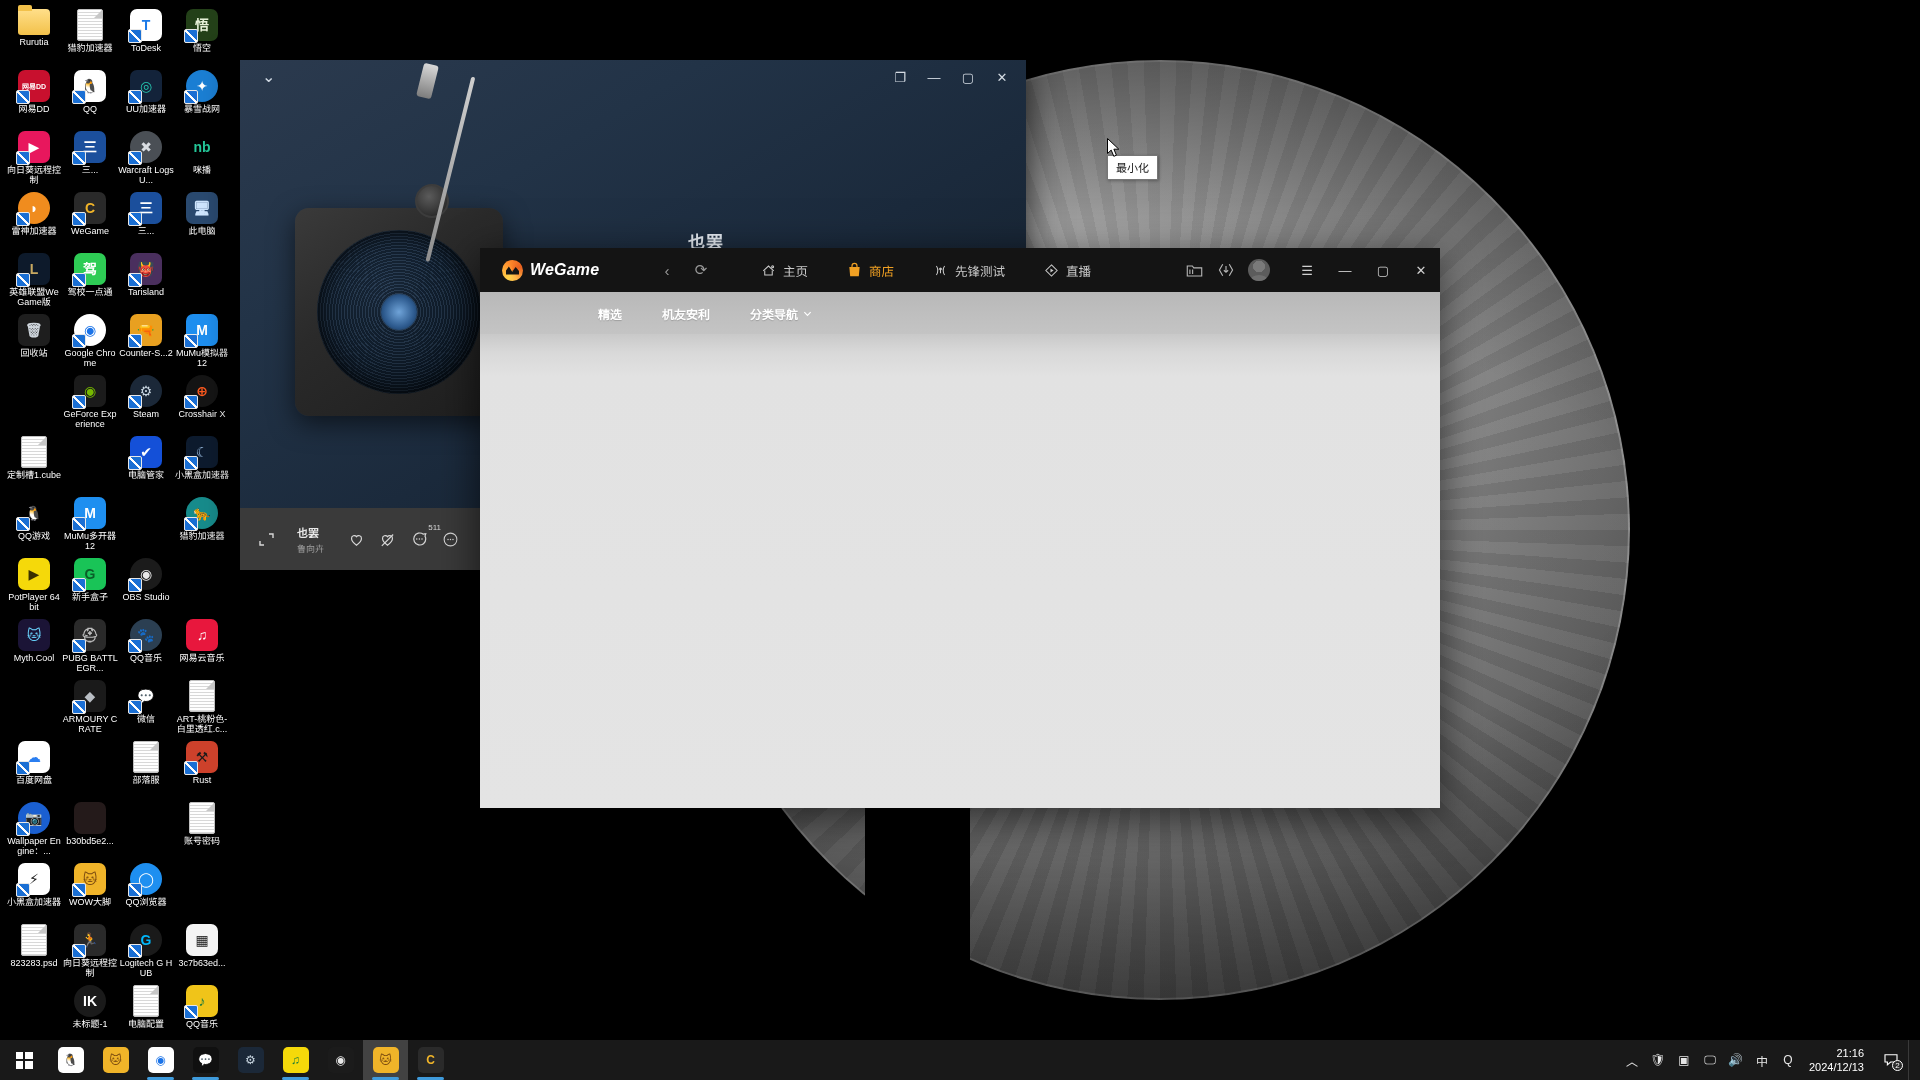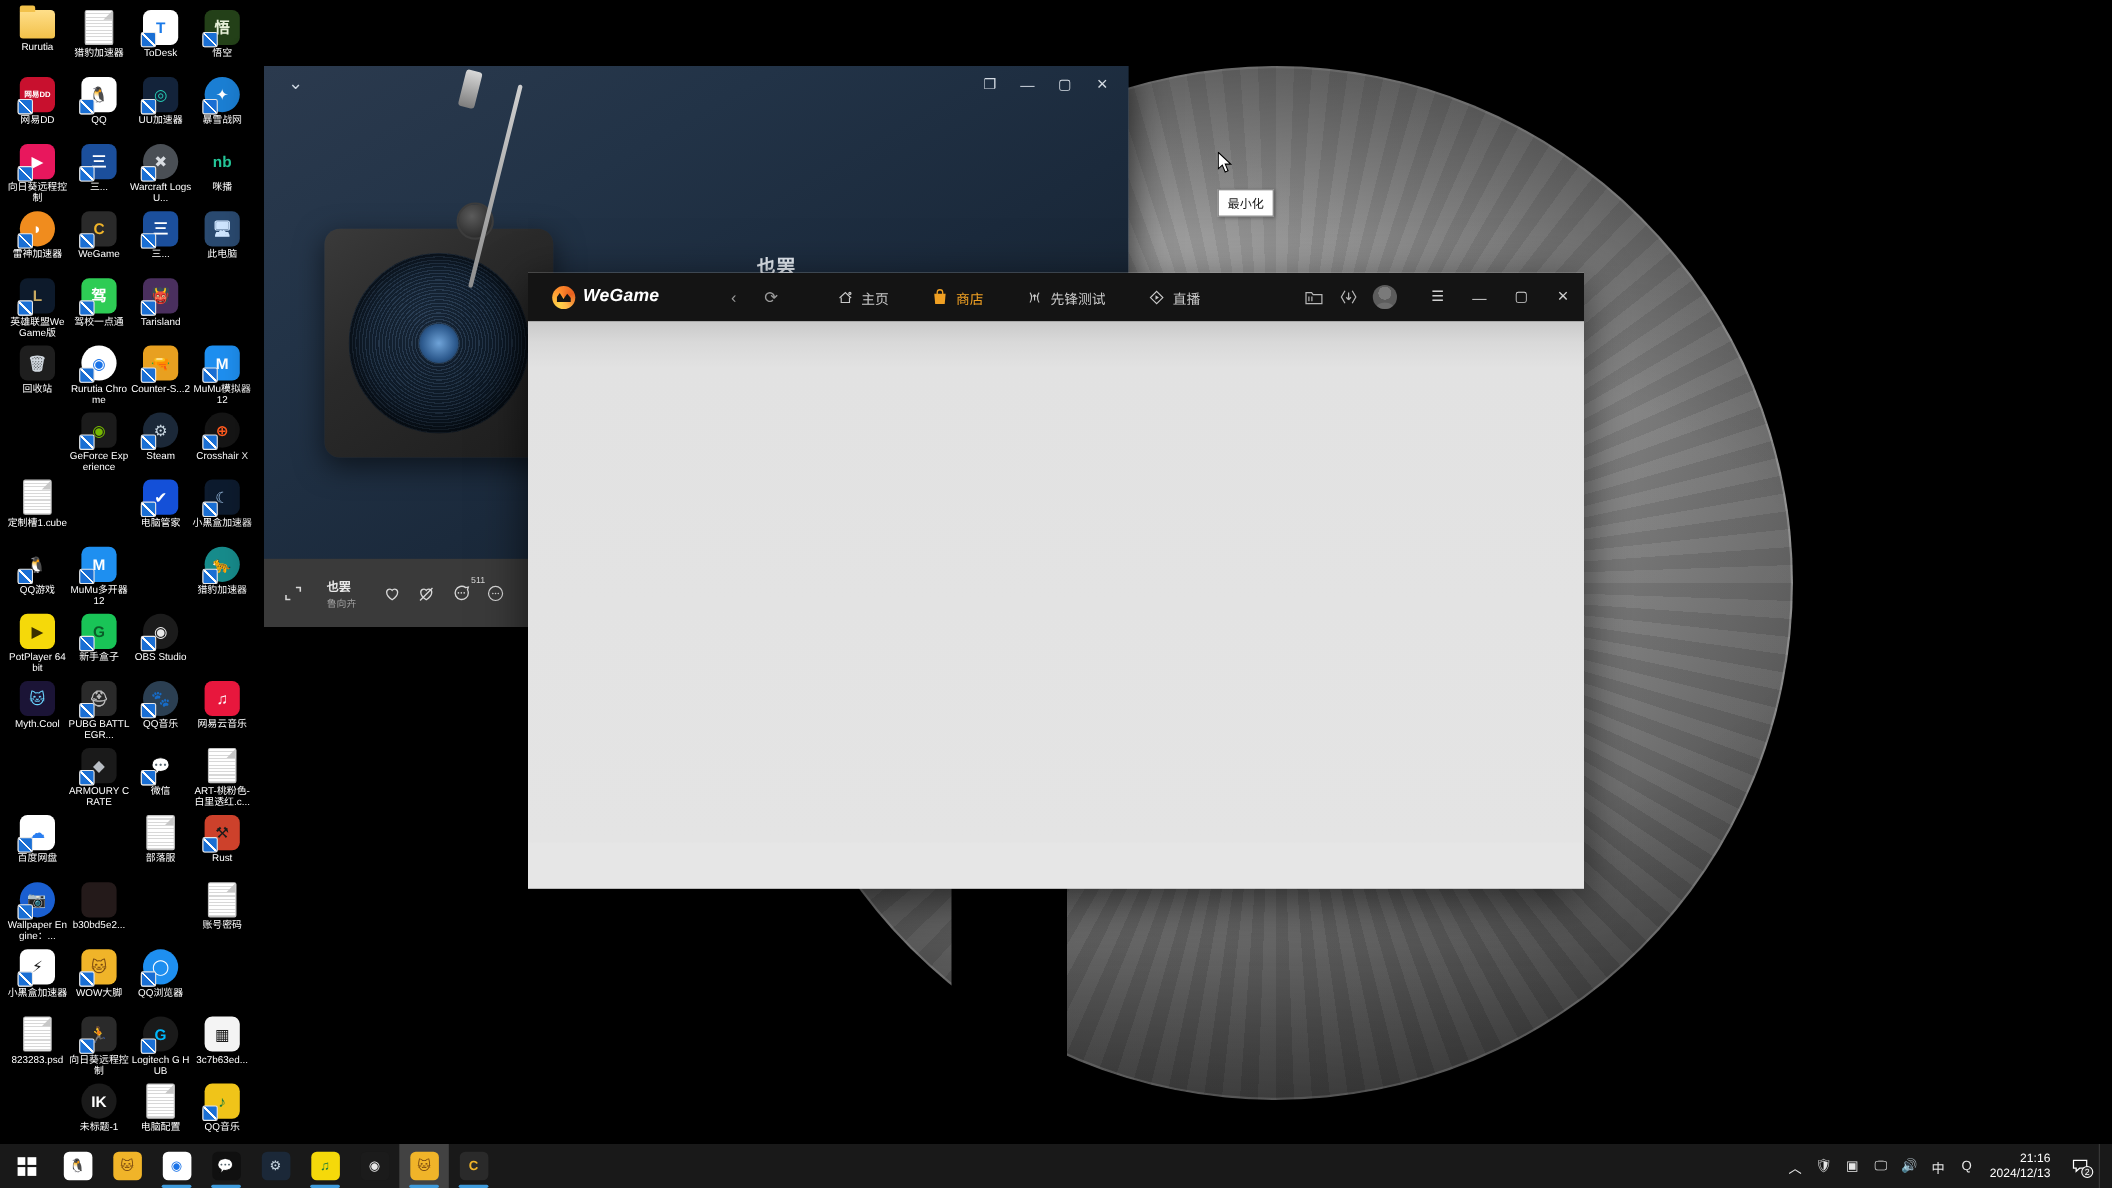--- a/index.html
+++ b/index.html
@@ -295,21 +295,21 @@
     height: calc(100% - 86px);
     background: linear-gradient(180deg,#c9c9c9 0%, #d9d9d9 4%, #e2e2e2 9%, #e4e4e4 100%);
   }
 
   
   #cursor {
     position: absolute; left: 1107px; top: 138px; width: 13px; height: 20px;
     z-index: 60; pointer-events: none;
   }
   #tooltip {
-    position: absolute; left: 1107px; top: 172px;
+    position: absolute; left: 1107px; top: 155px;
     background: #ffffff; border: 1px solid #767676;
     padding: 3px 8px 4px; font-size: 11px; color: #1a1a1a;
     z-index: 59; white-space: nowrap;
     box-shadow: 1px 1px 3px rgba(0,0,0,.3);
   }
 
   
   #taskbar {
     position: absolute; left:0; right:0; bottom:0; height: 40px;
     background: #191919;
@@ -505,21 +505,21 @@
         <div class="glyph sq" style="background: rgb(30, 30, 30); color: rgb(207, 214, 221); position: relative;">
           <span style="font-size: 14px; line-height: 1; text-align: center;">🗑</span>
         </div>
         <div class="lbl">回收站</div>
       </div>
       <div class="dicon shortcut">
         <div class="glyph circ" style="background: rgb(255, 255, 255); color: rgb(26, 115, 232); position: relative;">
           <span style="font-size: 14px; line-height: 1; text-align: center;">◉</span>
           <span class="arw">↱</span>
         </div>
-        <div class="lbl">Rurutia Chrome</div>
+        <div class="lbl">Google Chrome</div>
       </div>
       <div class="dicon shortcut">
         <div class="glyph sq" style="background: rgb(232, 160, 32); color: rgb(26, 42, 94); position: relative;">
           <span style="font-size: 14px; line-height: 1; text-align: center;">🔫</span>
           <span class="arw">↱</span>
         </div>
         <div class="lbl">Counter-S...2</div>
       </div>
       <div class="dicon shortcut">
         <div class="glyph sq" style="background: rgb(30, 143, 240); color: rgb(255, 255, 255); position: relative;">
@@ -955,20 +955,36 @@
 
         <div id="wg-winctrls">
           <div class="wg-wb">☰</div>
           <div class="wg-wb">—</div>
           <div class="wg-wb">▢</div>
           <div class="wg-wb close">✕</div>
         </div>
       </div>
     </div>
 
+    <div id="wg-subnav">
+        <div class="wg-subtab">
+          <span>精选</span>
+        </div>
+        <div class="wg-subtab">
+          <span>机友安利</span>
+        </div>
+        <div class="wg-subtab">
+          <span>分类导航</span>
+          <span style="display: inline-flex;">
+            <svg width="9" height="9" viewBox="0 0 10 10" fill="none" stroke="#ffffff" stroke-width="1.3">
+              <path d="M1.5 3.5 5 7 8.5 3.5"></path>
+            </svg>
+          </span>
+        </div>
+      </div>
 
     <div id="wg-content"></div>
   </div>
 
   <div id="tooltip">最小化</div>
   <div id="cursor">
     <svg width="13" height="20" viewBox="0 0 13 20">
       <path d="M0.5 0.5 L0.5 15.5 L4.2 12.1 L6.8 18.3 L9.4 17.2 L6.9 11.2 L11.8 11.2 Z" fill="#ffffff" stroke="#000000" stroke-width="1"></path>
     </svg>
   </div>

